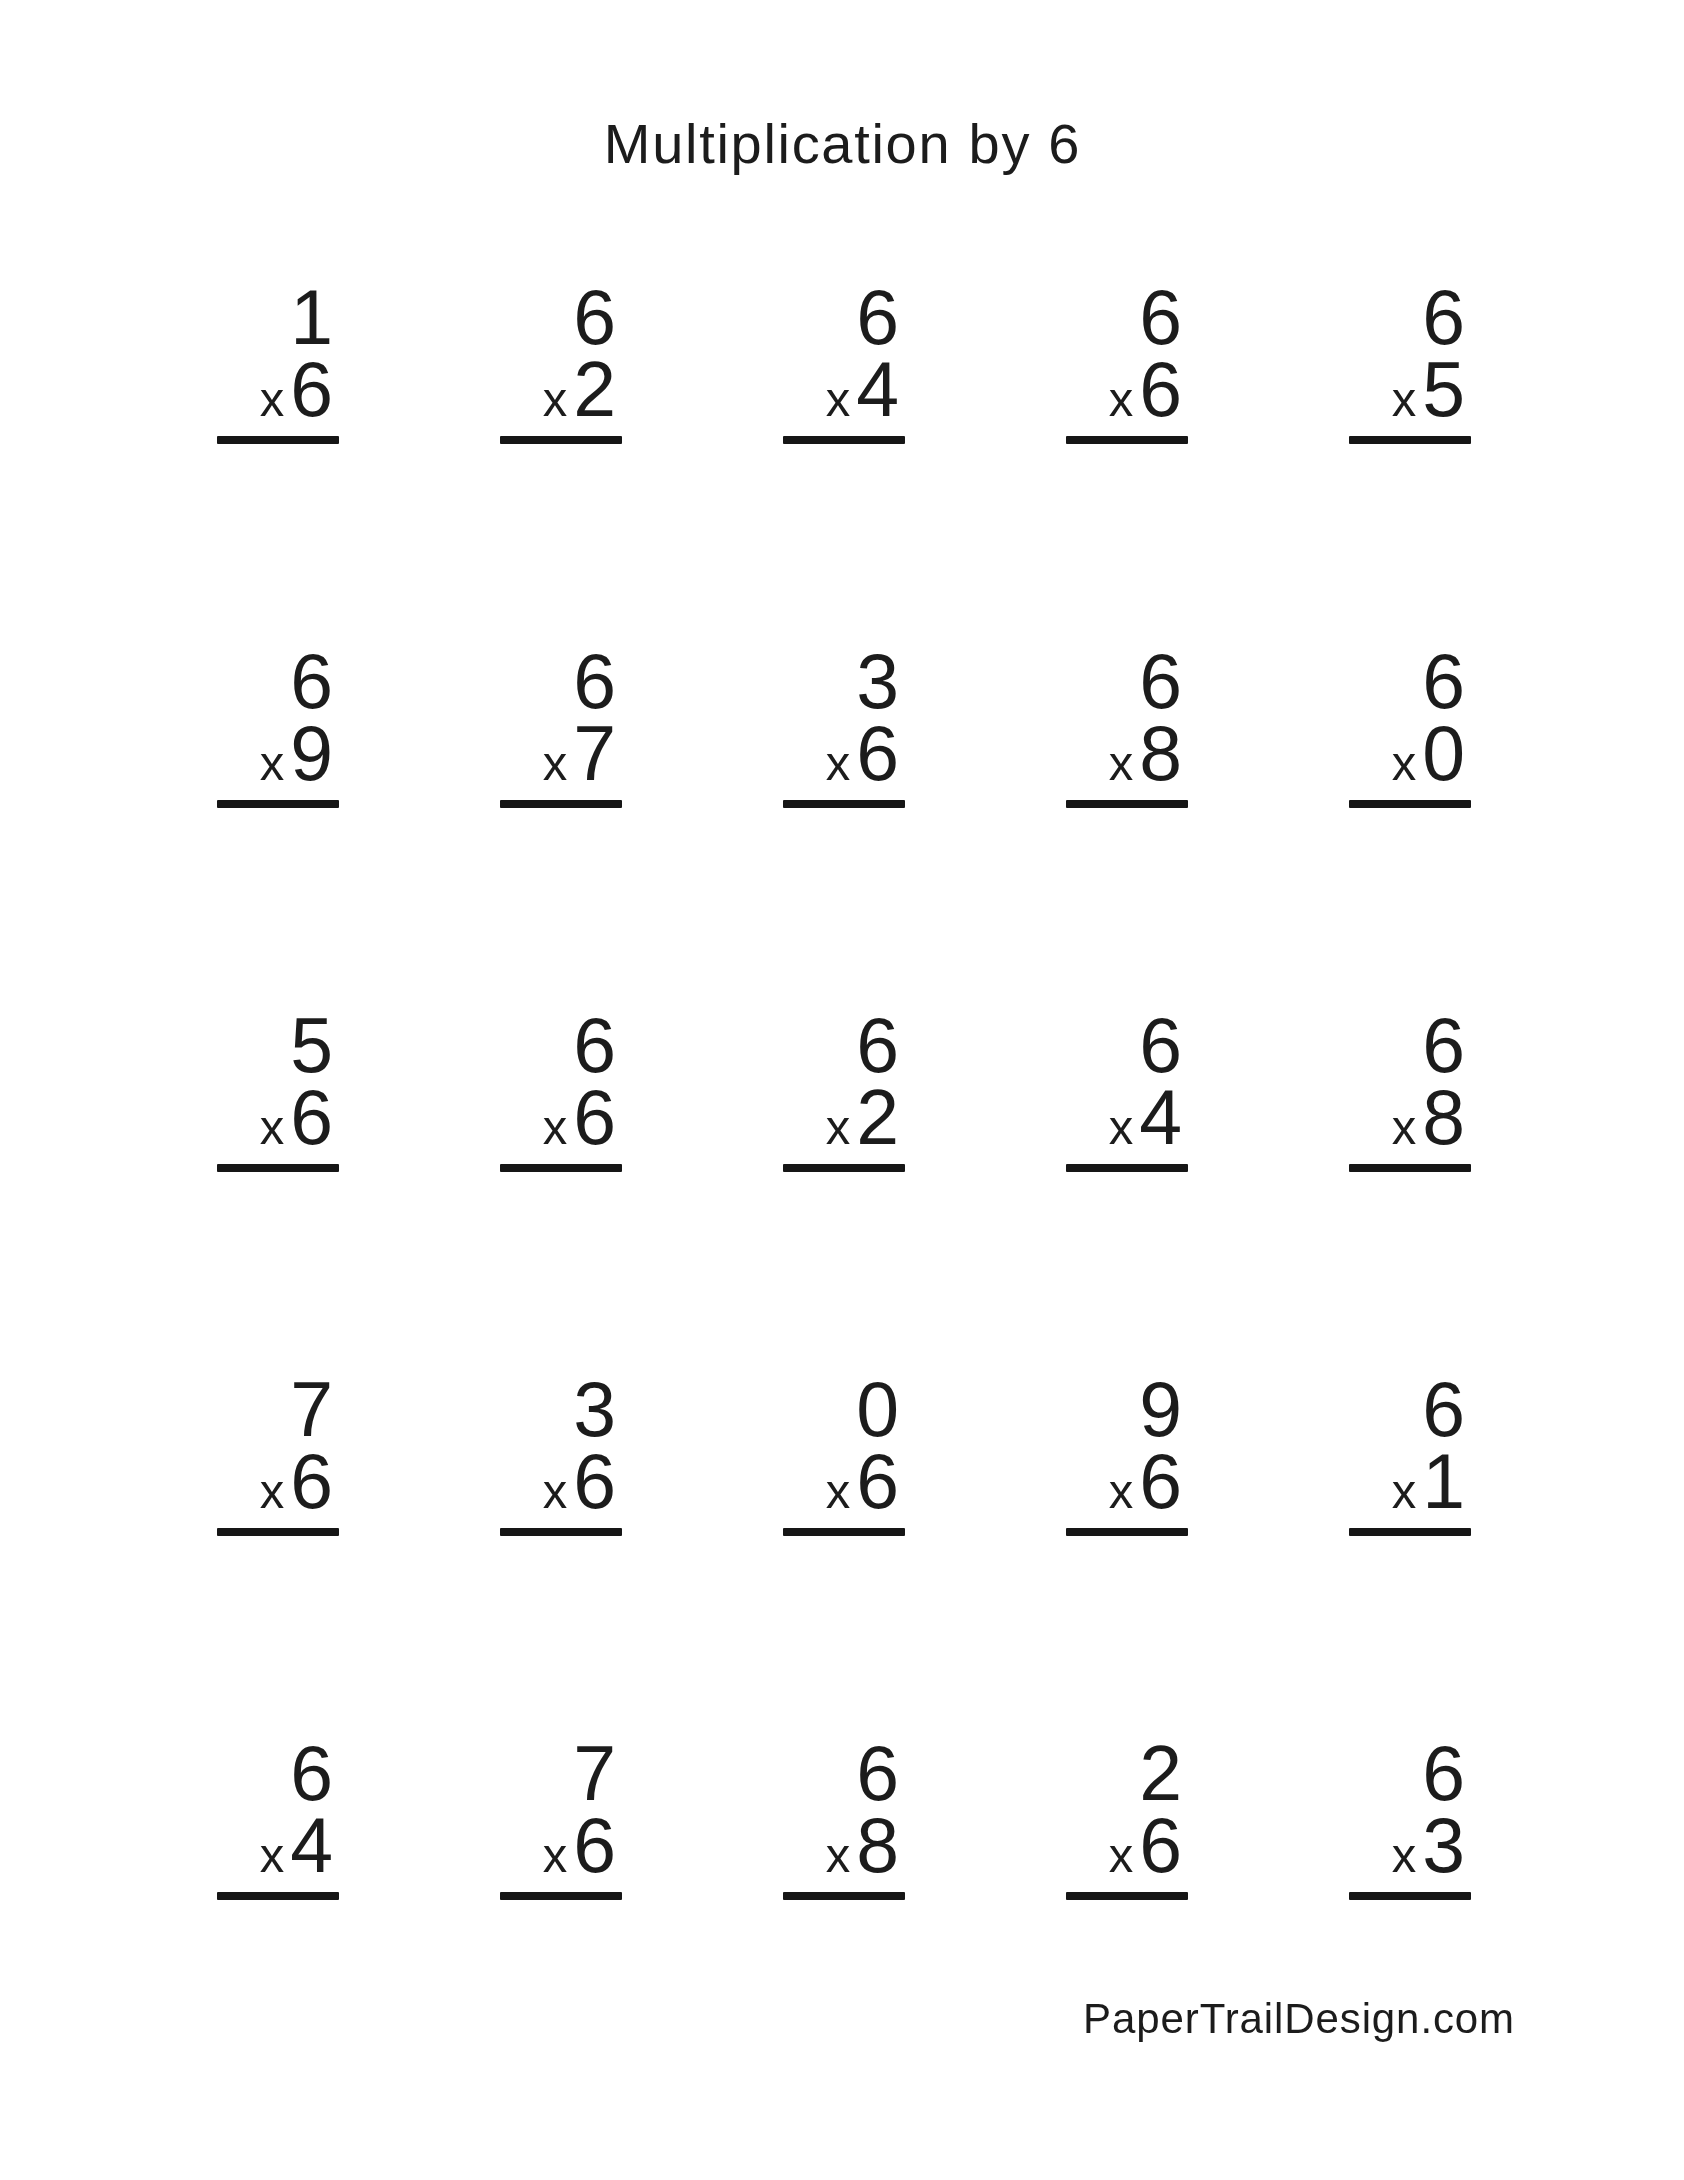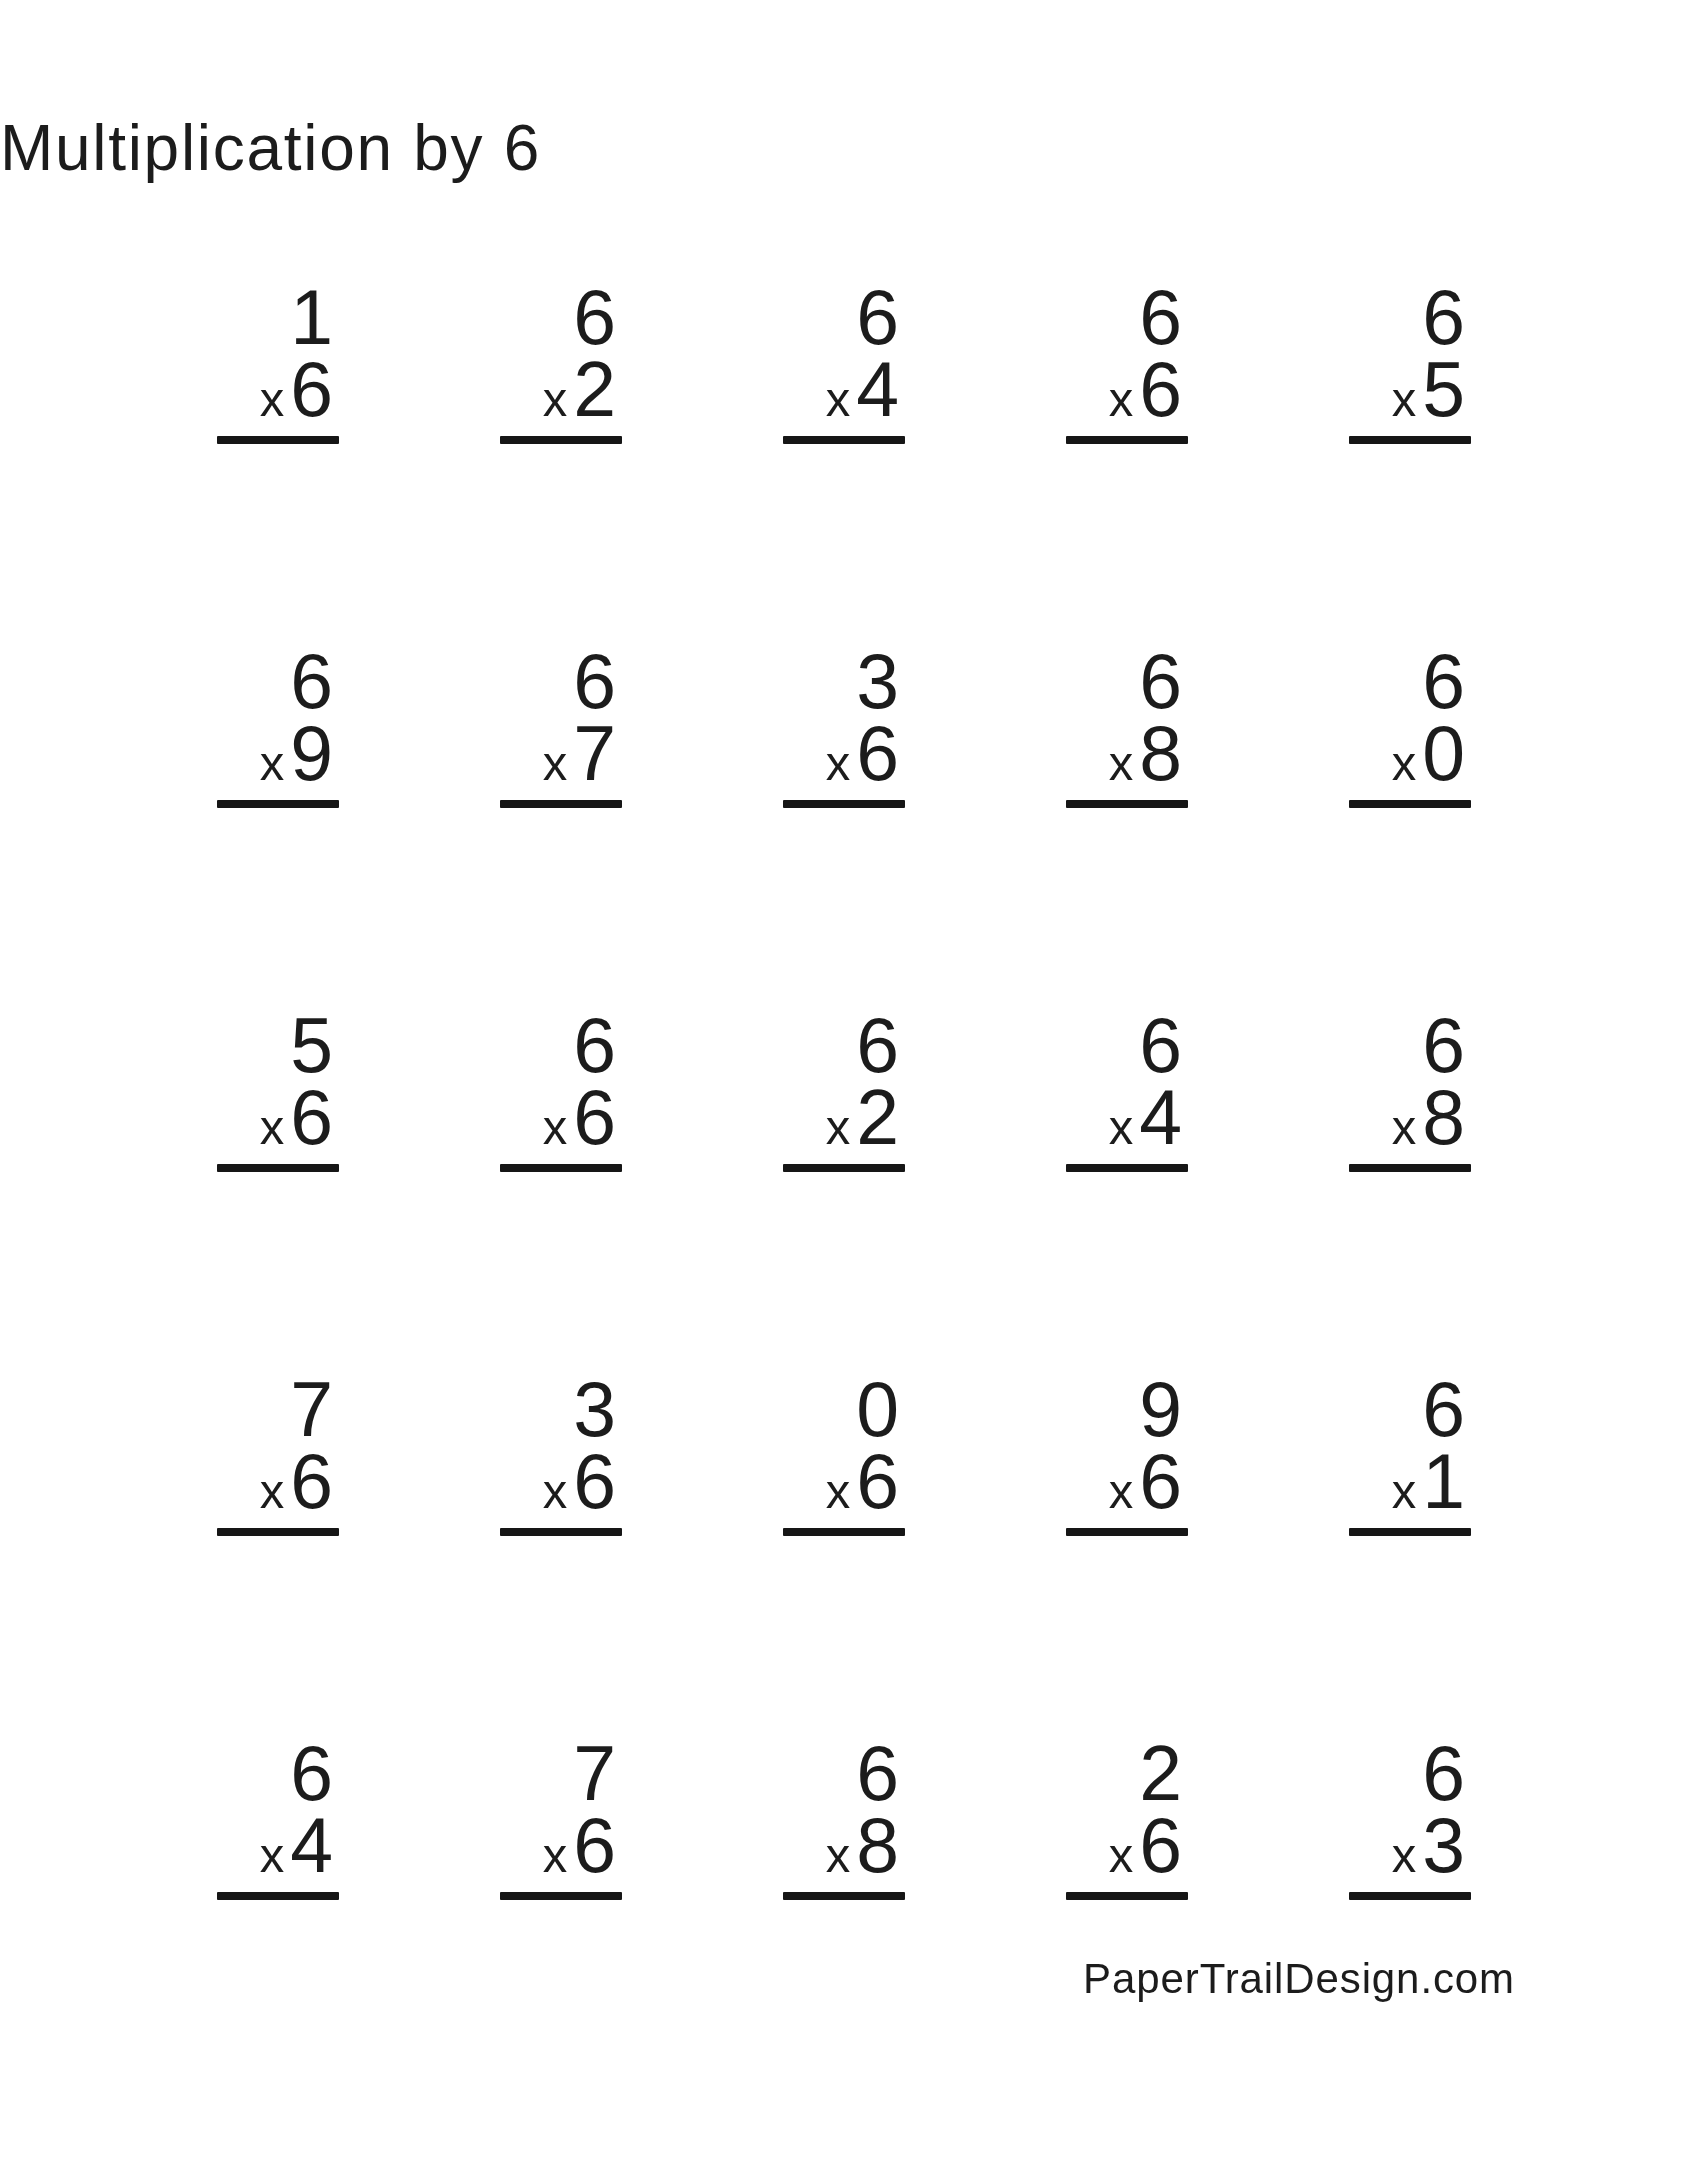--- a/index.html
+++ b/index.html
@@ -13,21 +13,22 @@
     background: #ffffff;
     font-family: "Liberation Sans", sans-serif;
     color: #1c1c1c;
     overflow: hidden;
   }
   .page-title {
     position: absolute;
     top: 116px;
     left: 0;
     width: 100%;
-    font-size: 64px;
+    text-align: center;
+    font-size: 56px;
     line-height: 1;
     letter-spacing: 1.7px;
     white-space: nowrap;
   }
   .worksheet-grid {
     position: absolute;
     left: 217px;
     top: 80px;
     display: grid;
     grid-template-columns: repeat(5, 122px);
@@ -61,21 +62,21 @@
   }
   .rule {
     width: 100%;
     height: 8.5px;
     background: #161616;
     margin-top: 10.2px;
     border-radius: 0.9px;
   }
   .footer-credit {
     position: absolute;
-    top: 1954px;
+    top: 1994px;
     right: 170px;
     font-size: 42px;
     line-height: 1.2;
     letter-spacing: 0.9px;
     white-space: nowrap;
   }
 </style>
 </head>
 <body>
 

